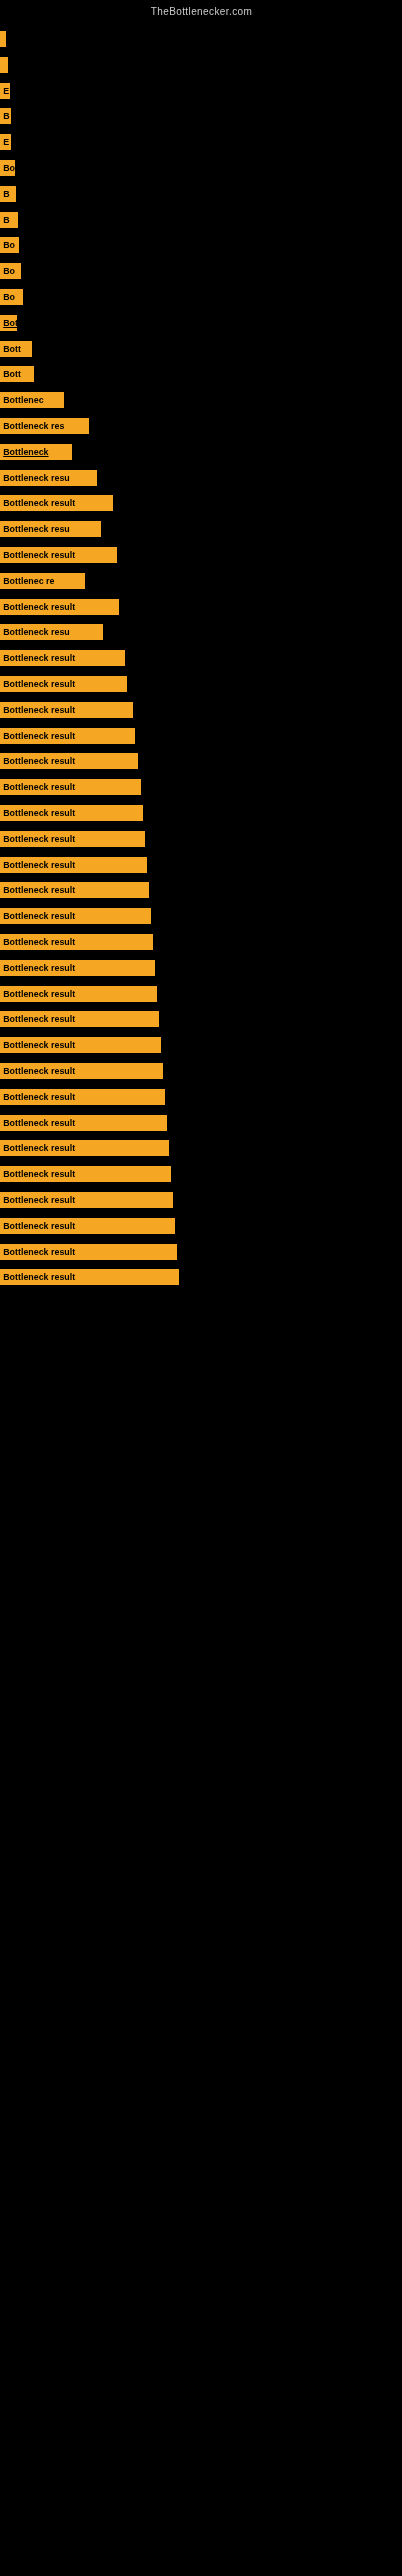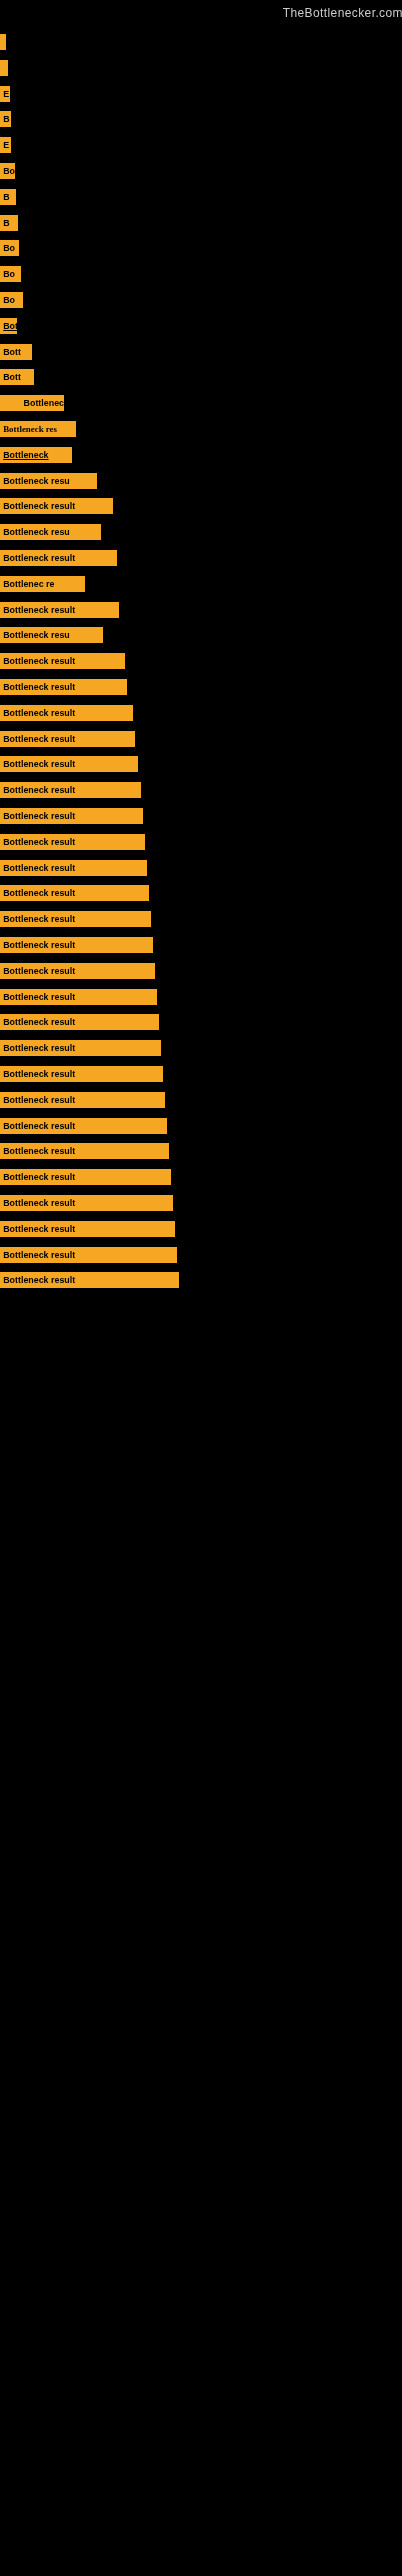--- a/index.html
+++ b/index.html
@@ -9,22 +9,22 @@
     }
     body {
       background-color: #000;
       width: 403px;
       min-height: 2576px;
       font-family: Arial, sans-serif;
       position: relative;
     }
     .site-title {
       color: #ccc;
-      font-size: 12px;
-      text-align: right;
+      font-size: 10px;
+      text-align: center;
       padding: 6.4px 0 3.2px 0;
       letter-spacing: 0.4px;
     }
     .bars-container {
       padding: 8px 0 0 0;
     }
     .bar-row {
       display: flex;
       align-items: center;
       margin-bottom: 4.8px;
@@ -115,26 +115,26 @@
       <div class="bar" style="width: 32px;">
         <span class="bar-label">Bott</span>
       </div>
     </div>
     <div class="bar-row">
       <div class="bar" style="width: 34px;">
         <span class="bar-label">Bott</span>
       </div>
     </div>
     <div class="bar-row">
-      <div class="bar" style="width: 64px; justify-content: flex-end;">
+      <div class="bar" style="width: 64px;">
         <span class="bar-label">Bottlenec</span>
       </div>
     </div>
     <div class="bar-row">
-      <div class="bar" style="width: 76px; font-family: Liberation Serif, serif;">
+      <div class="bar" style="width: 89px;">
         <span class="bar-label">Bottleneck res</span>
       </div>
     </div>
     <div class="bar-row">
       <div class="bar" style="width: 72px; text-decoration: underline;">
         <span class="bar-label">Bottleneck</span>
       </div>
     </div>
     <div class="bar-row">
       <div class="bar" style="width: 97px;">

